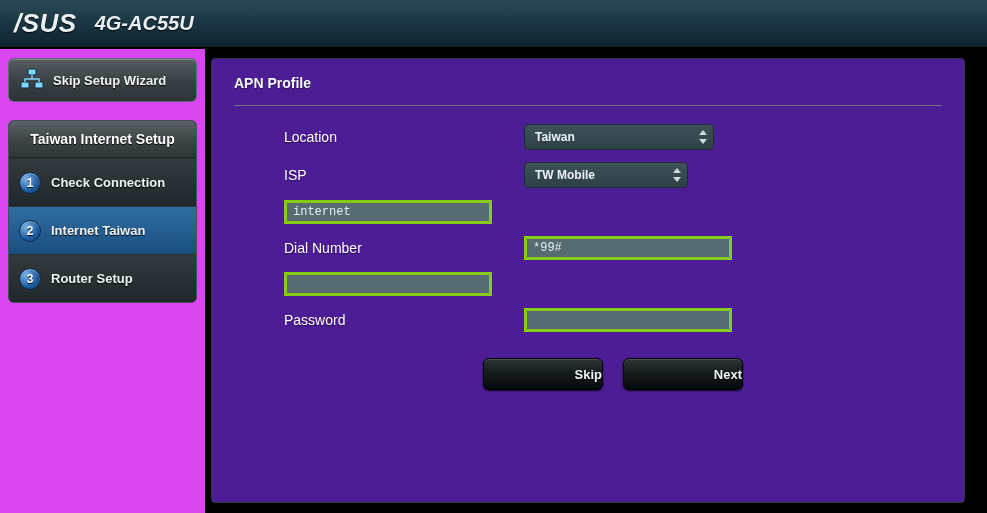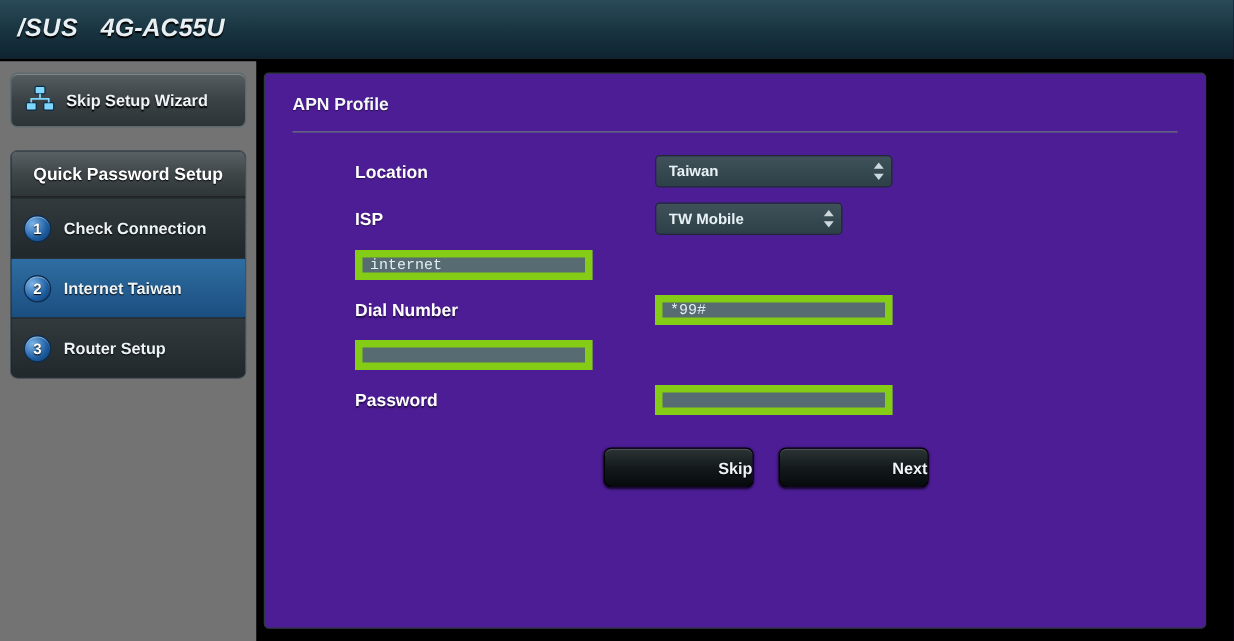--- a/index.html
+++ b/index.html
@@ -19,21 +19,21 @@
     align-items: center;
     padding: 0 14px;
     position: relative;
   }
   .header::after{
     content:"";
     position:absolute; left:0; right:0; bottom:-2px; height:2px;
     background:#000;
   }
   .logo {
-    font-size: 20px;
+    font-size: 26px;
     font-weight: 700;
     font-style: italic;
     letter-spacing: 0.5px;
     color: #e8f0f4;
     margin-right: 18px;
     text-shadow: 0 1px 1px #000;
     font-family: "Arial Black", Arial, sans-serif;
   }
   .model {
     font-size: 20px;
@@ -43,21 +43,21 @@
     text-shadow: 0 1px 1px #000;
   }
   .body {
     display: flex;
     height: calc(100% - 48px);
     background: #000;
   }
   .sidebar {
     width: 205px;
     padding: 10px 8px;
-    background: #737373;
+    background: #d946ef;
   }
   .skip-btn {
     height: 44px;
     border-radius: 6px;
     border: 1px solid #5a6a70;
     background: linear-gradient(to bottom, #565e62 0%, #3a4246 50%, #2c3438 100%);
     display: flex;
     align-items: center;
     justify-content: flex-start;
     padding: 0 10px;
@@ -140,62 +140,62 @@
     padding-left: 50px;
   }
   .row {
     display: flex;
     align-items: center;
     margin-bottom: 12px;
   }
   .row label {
     width: 240px;
     font-size: 14px;
-    font-weight: 700;
+    font-weight: 400;
     color: #fff;
     text-shadow: 0 1px 1px rgba(0,0,0,0.5);
   }
   .select-wrap {
     position: relative;
     display: inline-block;
   }
   .select {
     appearance: none;
     -webkit-appearance: none;
     background: linear-gradient(to bottom, #3f525a 0%, #2d4048 100%);
     border: 1px solid #1e2c32;
     border-radius: 4px;
     color: #e8f2f6;
     font: 700 12px/1 Arial, sans-serif;
     padding: 6px 26px 6px 10px;
     height: 26px;
     cursor: pointer;
   }
   .select.wide { width: 190px; }
-  .select.mid  { width: 150px; }
+  .select.mid  { width: 164px; }
   .select-wrap .arrows {
     position: absolute;
     right: 6px; top: 50%;
     transform: translateY(-50%);
     width: 10px; height: 14px;
     pointer-events: none;
   }
   .select-wrap .arrows::before,
   .select-wrap .arrows::after{
     content:""; position:absolute; left:1px;
     border-left:4px solid transparent;
     border-right:4px solid transparent;
   }
   .select-wrap .arrows::before{ top:0; border-bottom:5px solid #cdd8dc; }
   .select-wrap .arrows::after { bottom:0; border-top:5px solid #cdd8dc; }
   .text {
-    width: 190px;
+    width: 208px;
     height: 24px;
     background: #576b73;
-    border: 6px solid #84cc16;
+    border: 3px solid #84cc16;
     color: #e4eef2;
     font: 12px/1 "Courier New", monospace;
     padding: 4px 6px;
   }
   .text::placeholder { color: #b8c6cc; }
   .actions {
     display: flex;
     justify-content: center;
     gap: 20px;
     margin-top: 26px;
@@ -231,21 +231,21 @@
           <rect x="9" y="1" width="8" height="6" rx="1" fill="#7fd6ff" stroke="#0a2c44"></rect>
           <rect x="2" y="14" width="8" height="6" rx="1" fill="#7fd6ff" stroke="#0a2c44"></rect>
           <rect x="16" y="14" width="8" height="6" rx="1" fill="#7fd6ff" stroke="#0a2c44"></rect>
           <path d="M13 7 v4 M13 11 H6 V14 M13 11 H20 V14" stroke="#7fd6ff" stroke-width="1.4" fill="none"></path>
         </svg>
       </span>
       <span>Skip Setup Wizard</span>
     </div>
 
     <div class="stepbox">
-      <div class="stepbox-title">Quick Password Setup</div>
+      <div class="stepbox-title">Taiwan Internet Setup</div>
 
       <div class="step">
         <span class="num">1</span>
         <span>Check Connection</span>
       </div>
       <div class="step active">
         <span class="num">2</span>
         <span>Internet Taiwan</span>
       </div>
       <div class="step">

